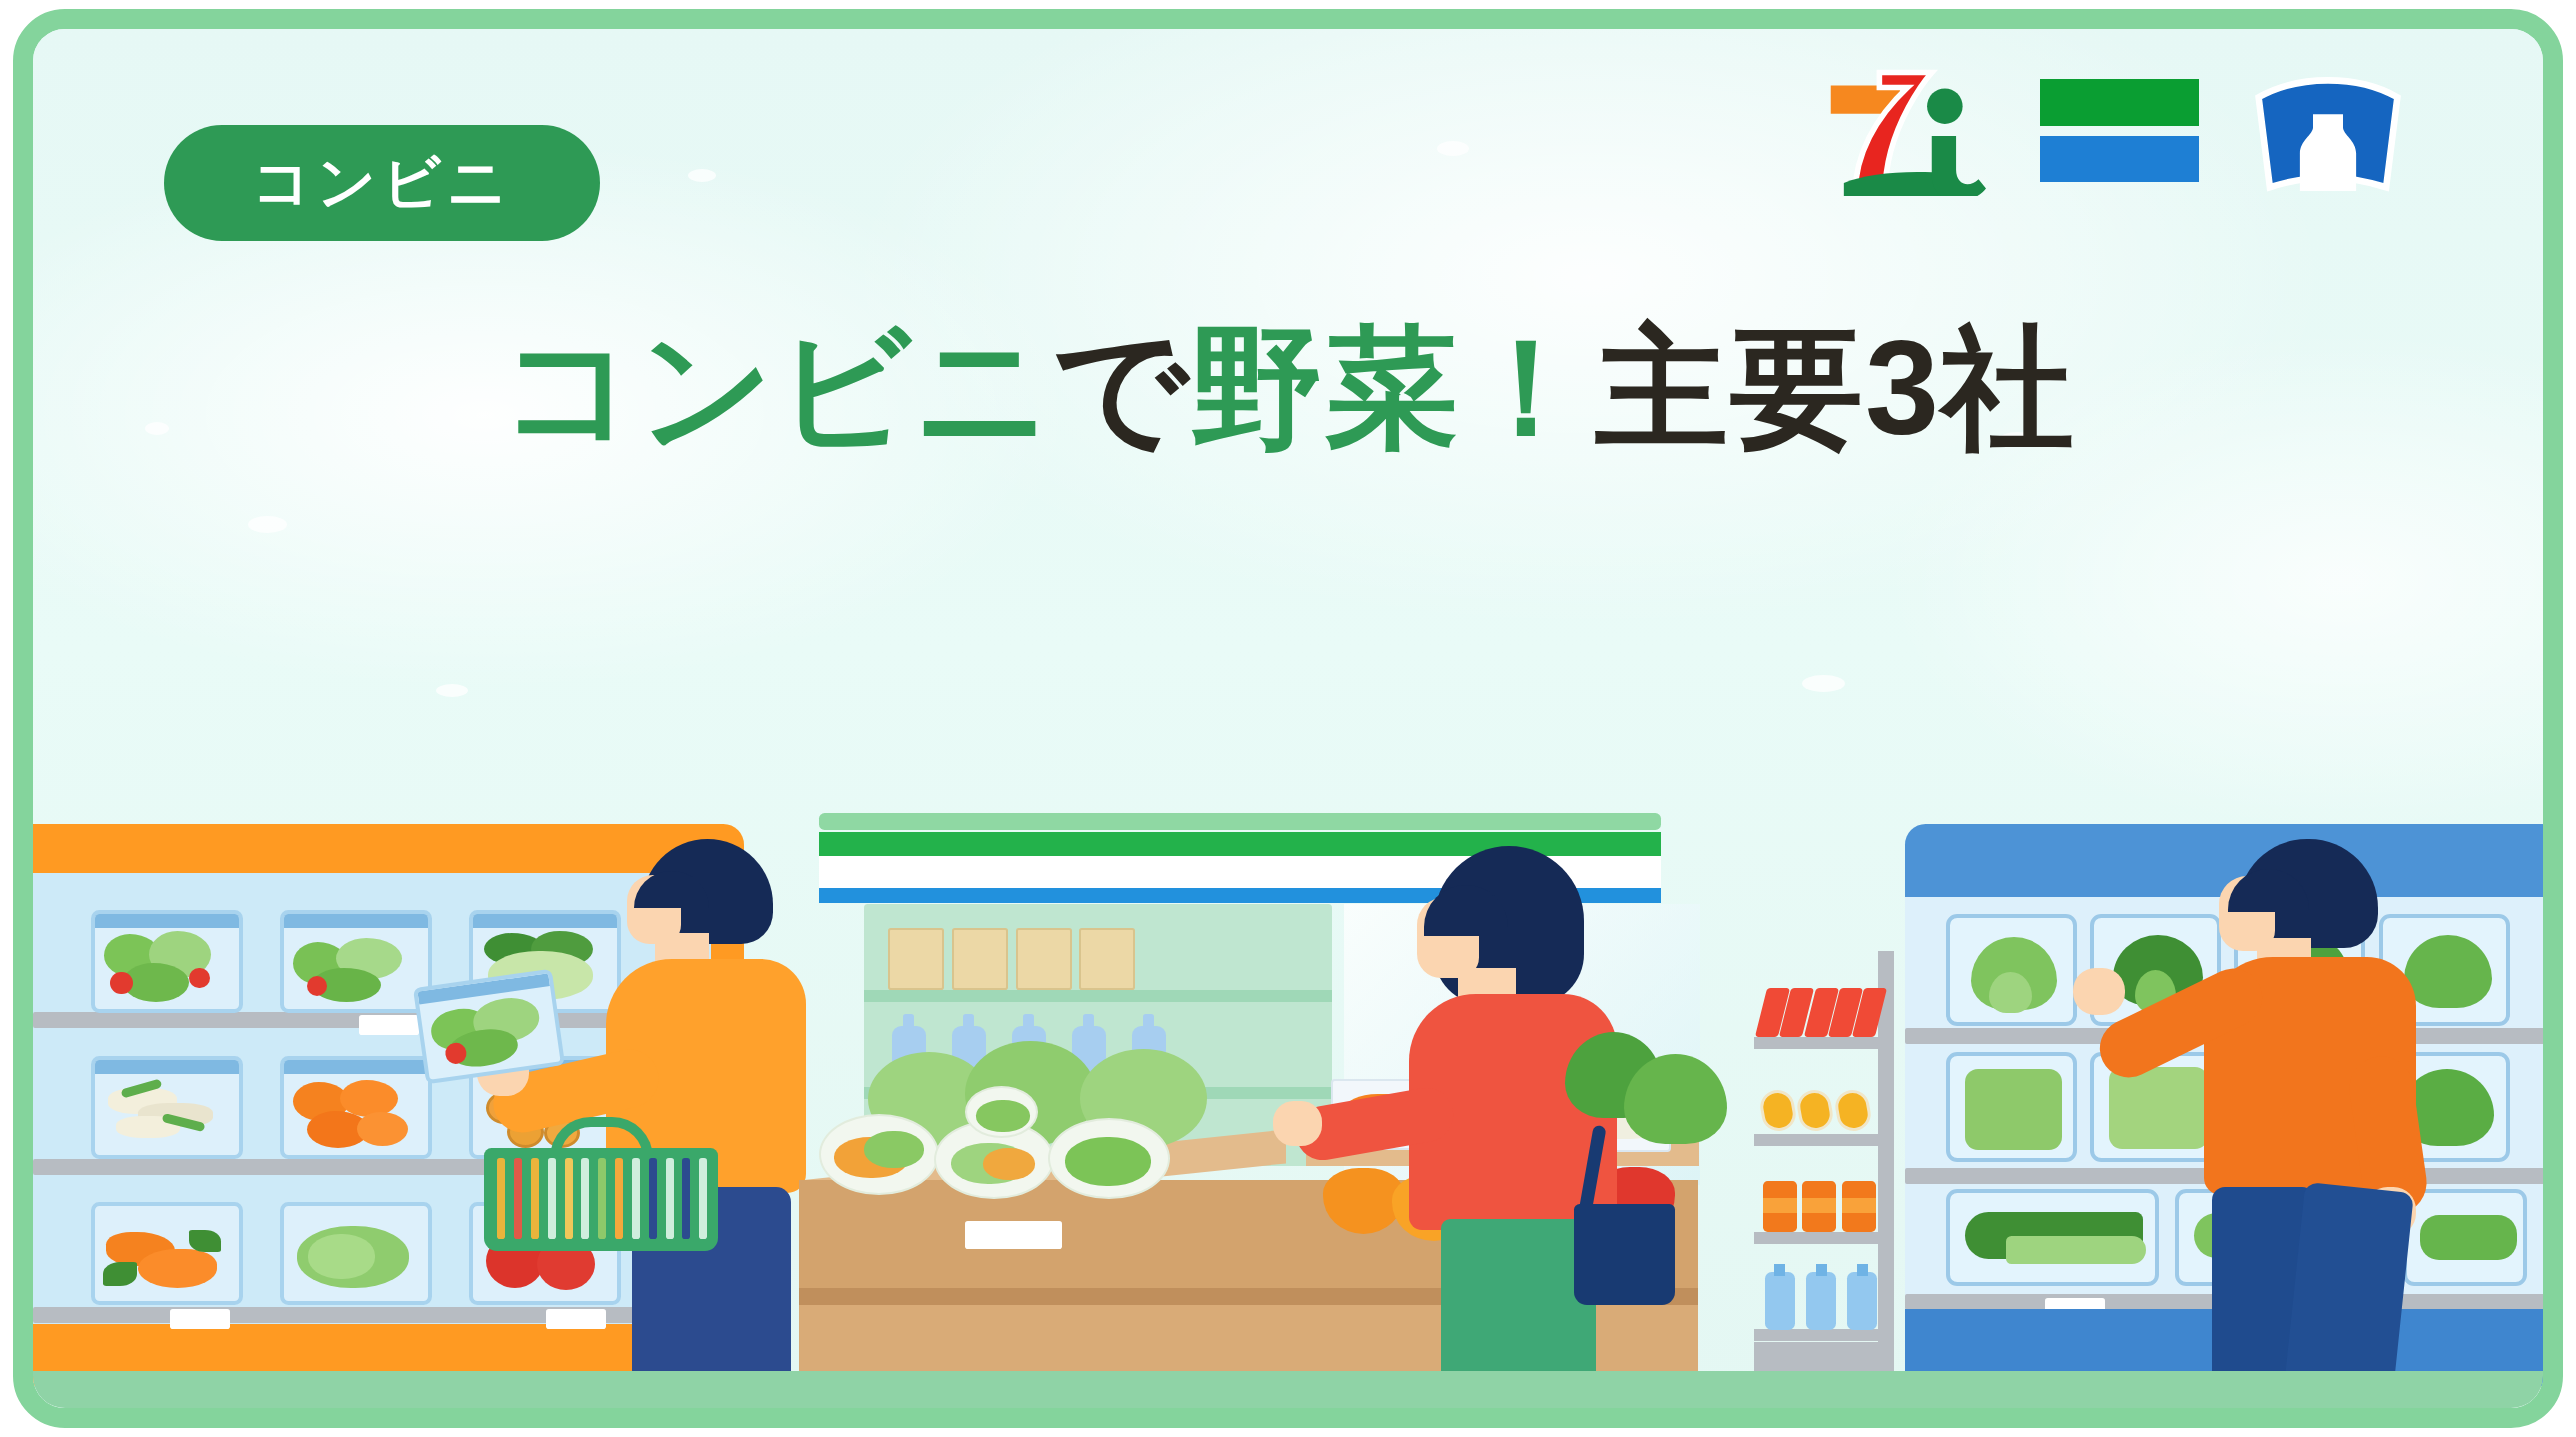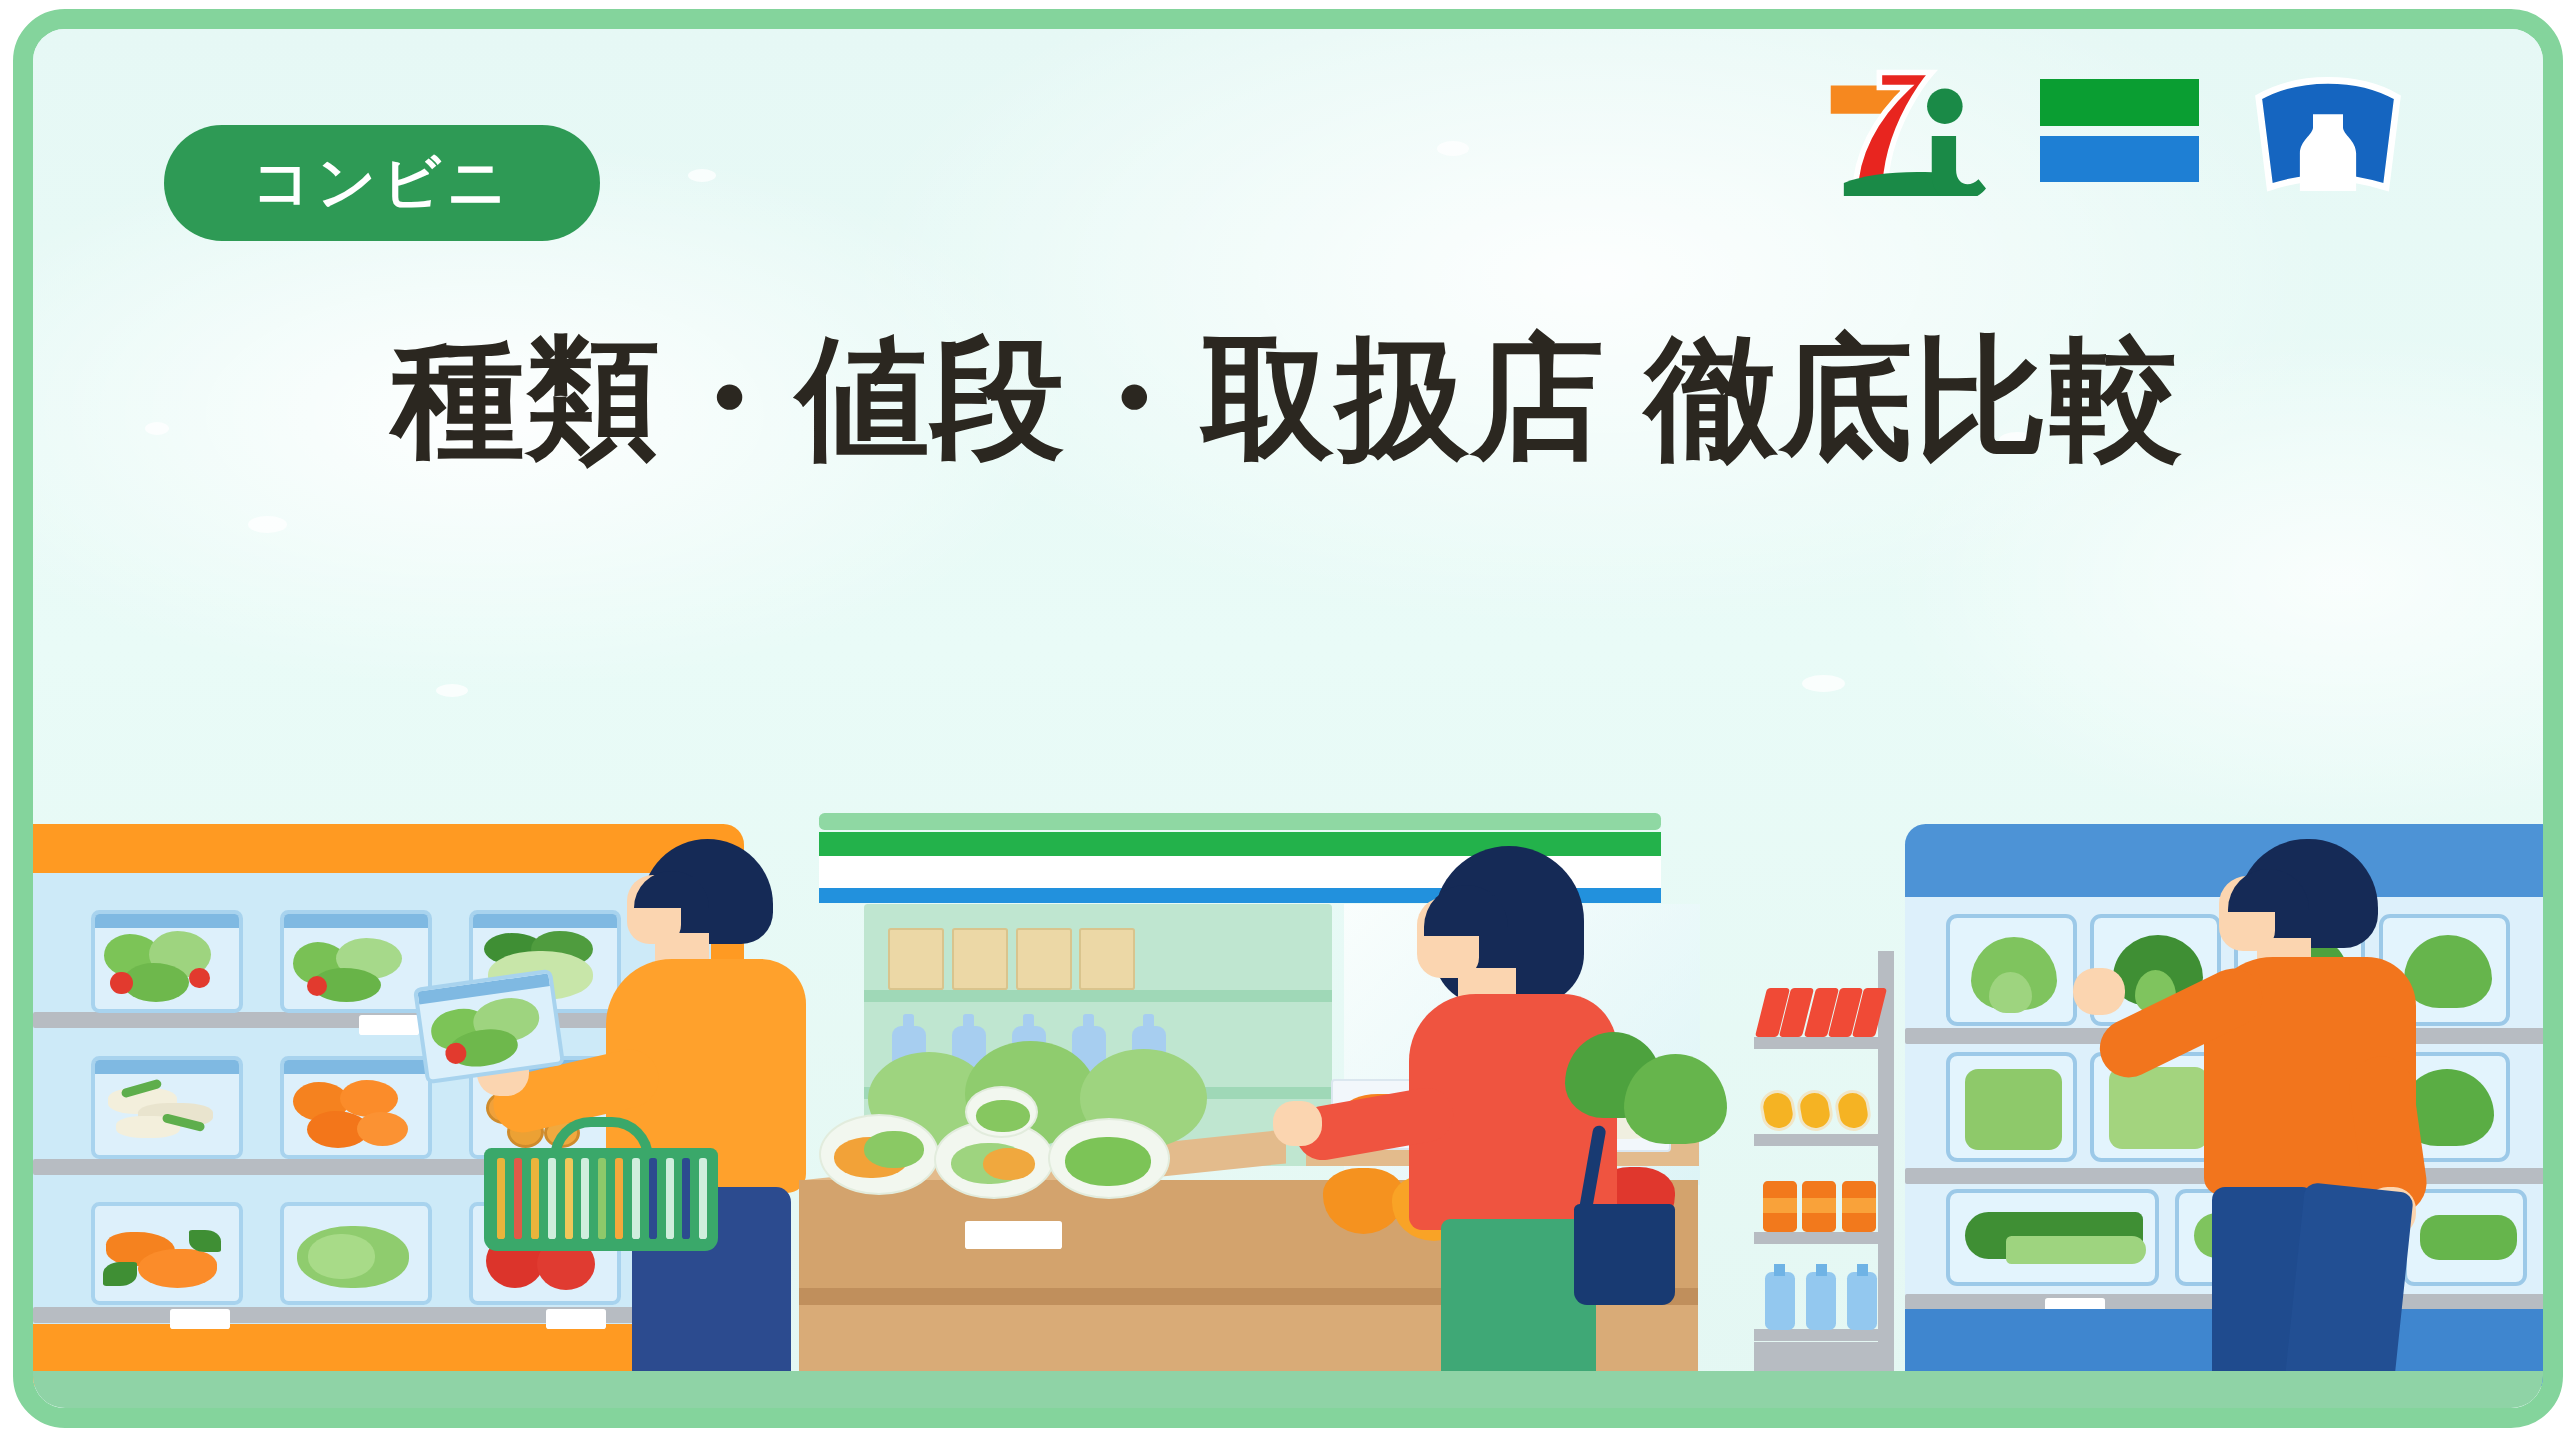--- a/index.html
+++ b/index.html
@@ -160,22 +160,22 @@
 
     <div class="logo logo-lawson">
       <svg width="150" height="124" viewBox="0 0 160 132">
         <path d="M6 30 C48 6 112 6 154 30 L142 126 C98 112 62 112 18 126 Z" fill="#1565c0" stroke="#ffffff" stroke-width="7"></path>
         <path d="M64 48 h32 v14 c0 8 14 14 14 28 v40 h-60 v-40 c0 -14 14 -20 14 -28 Z" fill="#ffffff"></path>
       </svg>
     </div>
   </div>
 
   <div class="headline">
-    <div class="h-line h2">
-      <span class="dark">種類・値段・取扱店 徹底比較</span>
+    <div class="h-line h1">
+      <span class="grn">コンビニ</span><span class="dark">で</span><span class="grn">野菜！</span><span class="dark">主要3社</span>
     </div>
   </div>
 
   <div class="illus">
 
     <div class="sceneL">
       <div class="coolerL">
         <div class="coolerL-inner">
 
           <div class="shelfbar" style="left:0;top:139px;width:678px;"></div>

